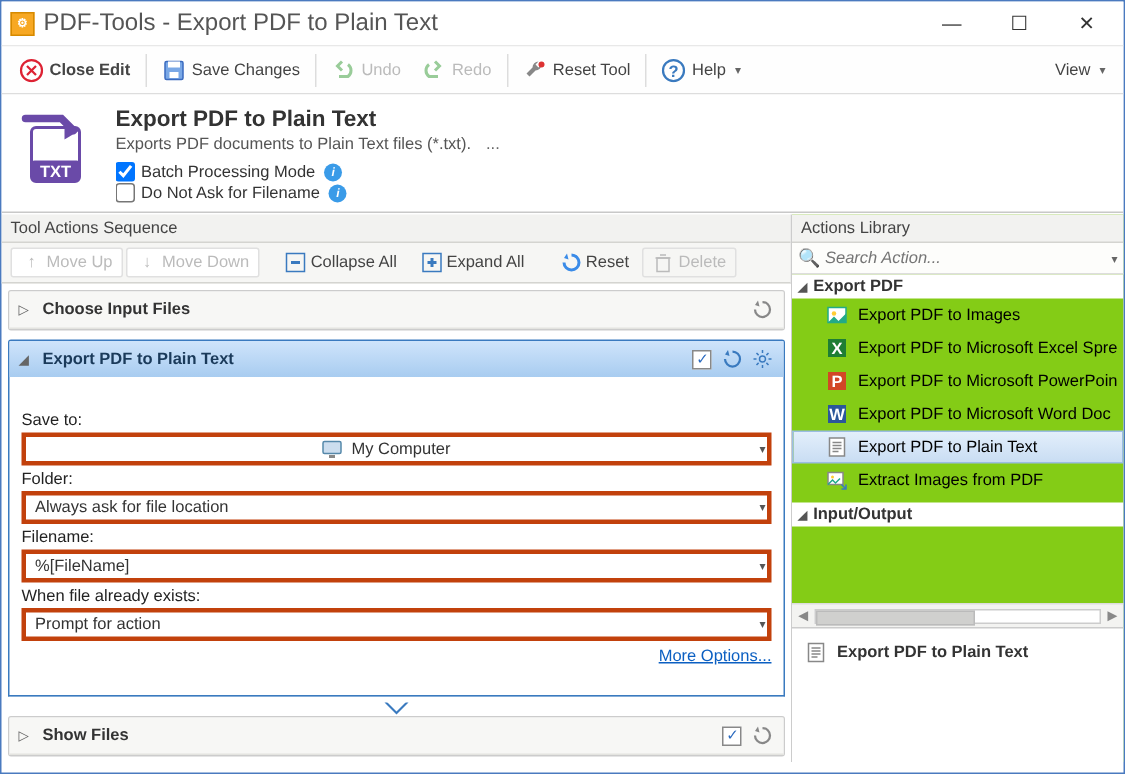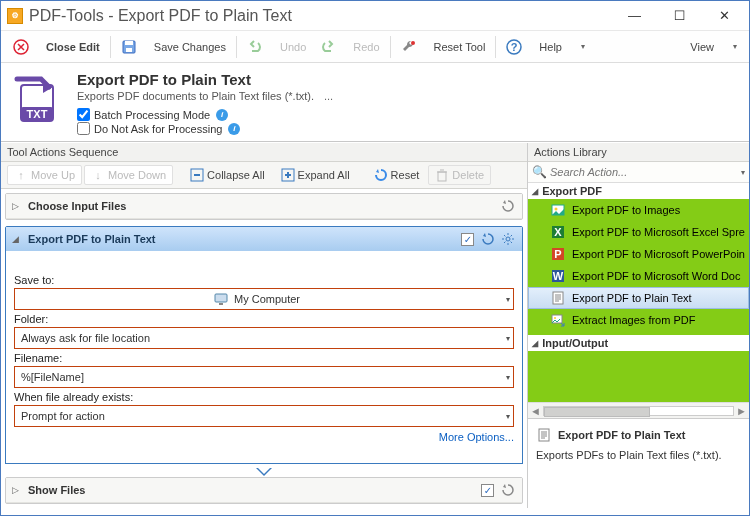--- a/index.html
+++ b/index.html
@@ -7,21 +7,21 @@
 
 
 .titlebar { height: 30px; background: #fff; border-bottom: 1px solid #e8e8e8; display: flex; align-items: center; padding: 0 2px 0 6px; }
 .titlebar .app-icon { width: 16px; height: 16px; background: #f7a823; border: 1px solid #d68a00; margin-right: 6px; display:flex;align-items:center;justify-content:center; font-size:8px; color:#fff; font-weight:bold;}
 .titlebar .title { flex: 1; font-size: 16px; color: #555; }
 .winbtns { display: flex; }
 .winbtn { width: 45px; height: 28px; display: flex; align-items: center; justify-content: center; font-size: 13px; color: #333; }
 
 
 .toolbar { height: 32px; background: #fefefe; border-bottom: 1px solid #ddd; display: flex; align-items: center; padding: 0 6px; gap: 2px; }
-.tbtn { display: flex; align-items: center; gap: 17px; padding: 3px 6px; border-radius: 2px; color: #444; cursor: pointer; }
+.tbtn { display: flex; align-items: center; gap: 4px; padding: 3px 6px; border-radius: 2px; color: #444; cursor: pointer; }
 .tbtn.disabled { color: #bbb; cursor: default; }
 .ticon { width: 16px; height: 16px; display:inline-flex; align-items:center; justify-content:center; }
 .spacer { flex: 1; }
 .sep { width: 1px; height: 22px; background: #ddd; margin: 0 2px; }
 .dropchev { font-size: 8px; color:#666; margin-left:2px; }
 
 
 .header { display: flex; padding: 8px 10px 6px 10px; border-bottom: 1px solid #c8c8c8; gap: 12px; background:#fff; }
 .bigicon { width: 54px; height: 54px; position: relative; text-align: right; }
 .bigicon svg { width:54px; height:54px; }
@@ -56,25 +56,25 @@
 .hicon { width:16px;height:16px; color:#666; display:flex;align-items:center;justify-content:center; font-size:12px; cursor:pointer;}
 
 .acc.selected { border:1px solid #3a7abf; }
 .acc.selected .acc-head { background: linear-gradient(#cfe4fb,#a8ccf0); border-bottom:1px solid #6fa3d9; }
 .acc.selected .acc-head .title { color:#1a3a5a; }
 
 .acc-body { padding:20px 8px; border:1px solid #3a7abf; border-top:none; margin:-1px; }
 .acc.selected .acc-body { background:#fff; }
 
 .fld-label { font-size:11px; color:#222; margin-top:3px; margin-bottom:2px; }
-.fld-input { width:100%; border:1px solid #c2410c; background:#fff; padding:3px 20px 3px 6px; font-size:11px; color:#333; position:relative; height:22px; display:flex; align-items:center; gap:6px;}
+.fld-input { width:100%; border:3px solid #c2410c; background:#fff; padding:3px 20px 3px 6px; font-size:11px; color:#333; position:relative; height:22px; display:flex; align-items:center; gap:6px;}
 .fld-wrap { position:relative; }
 .fld-wrap .chev { position:absolute; right:4px; top:50%; transform:translateY(-50%); font-size:8px; color:#555; pointer-events:none;}
 .moreopts { text-align:right; margin-top:4px; }
-.moreopts a { color:#0b5fc2; font-size:11px; cursor:pointer;}
+.moreopts a { color:#0b5fc2; font-size:11px; text-decoration:underline; cursor:pointer;}
 
 .pointer-down { width:16px; height:8px; margin:-1px auto 0 auto; position:relative; }
 .pointer-down::before { content:""; position:absolute; left:0; top:-1px; border-left:8px solid transparent; border-right:8px solid transparent; border-top:8px solid #3a7abf; }
 .pointer-down::after { content:""; position:absolute; left:1px; top:-2px; border-left:7px solid transparent; border-right:7px solid transparent; border-top:7px solid #fff; }
 
 
 .searchrow { display:flex; align-items:center; border-bottom:1px solid #ddd; background:#fdfdfb; padding:2px 4px;}
 .searchrow .mag { color:#888; font-size:12px; width:16px; text-align:center;}
 .searchrow input { flex:1; border:none; background:transparent; font-size:11px; color:#888; font-style:italic; outline:none; padding:2px;}
 .treebody { flex:1; overflow:auto; font-size:11px; }
@@ -190,21 +190,21 @@
       <span>Exports PDF documents to Plain Text files (*.txt).</span>
       <span style="color:#666;cursor:pointer;">...</span>
     </div>
     <label class="chkrow">
       <input type="checkbox" checked="" style="">
       <span>Batch Processing Mode</span>
       <span class="infoicon">i</span>
     </label>
     <label class="chkrow">
       <input type="checkbox" style="">
-      <span>Do Not Ask for Processing</span>
+      <span>Do Not Ask for Filename</span>
       <span class="infoicon">i</span>
     </label>
   </div>
 </div>
 
 <div class="split">
 
   <div class="left">
     <div class="panelhead">Tool Actions Sequence</div>
     <div class="lefttb">
@@ -442,16 +442,15 @@
     <div class="desc">
       <div class="dtitle">
         <span class="fileicon">
             <svg viewBox="0 0 16 16" width="16" height="16">
               <rect x="3" y="2" width="10" height="12" fill="#fff" stroke="#888"></rect>
               <path d="M5 5h6M5 7h6M5 9h6M5 11h4" stroke="#888"></path>
             </svg>
           </span>
         <span>Export PDF to Plain Text</span>
       </div>
-      <div>Exports PDFs to Plain Text files (*.txt).</div>
     </div>
   </div>
 </div>
 
 </body></html>

